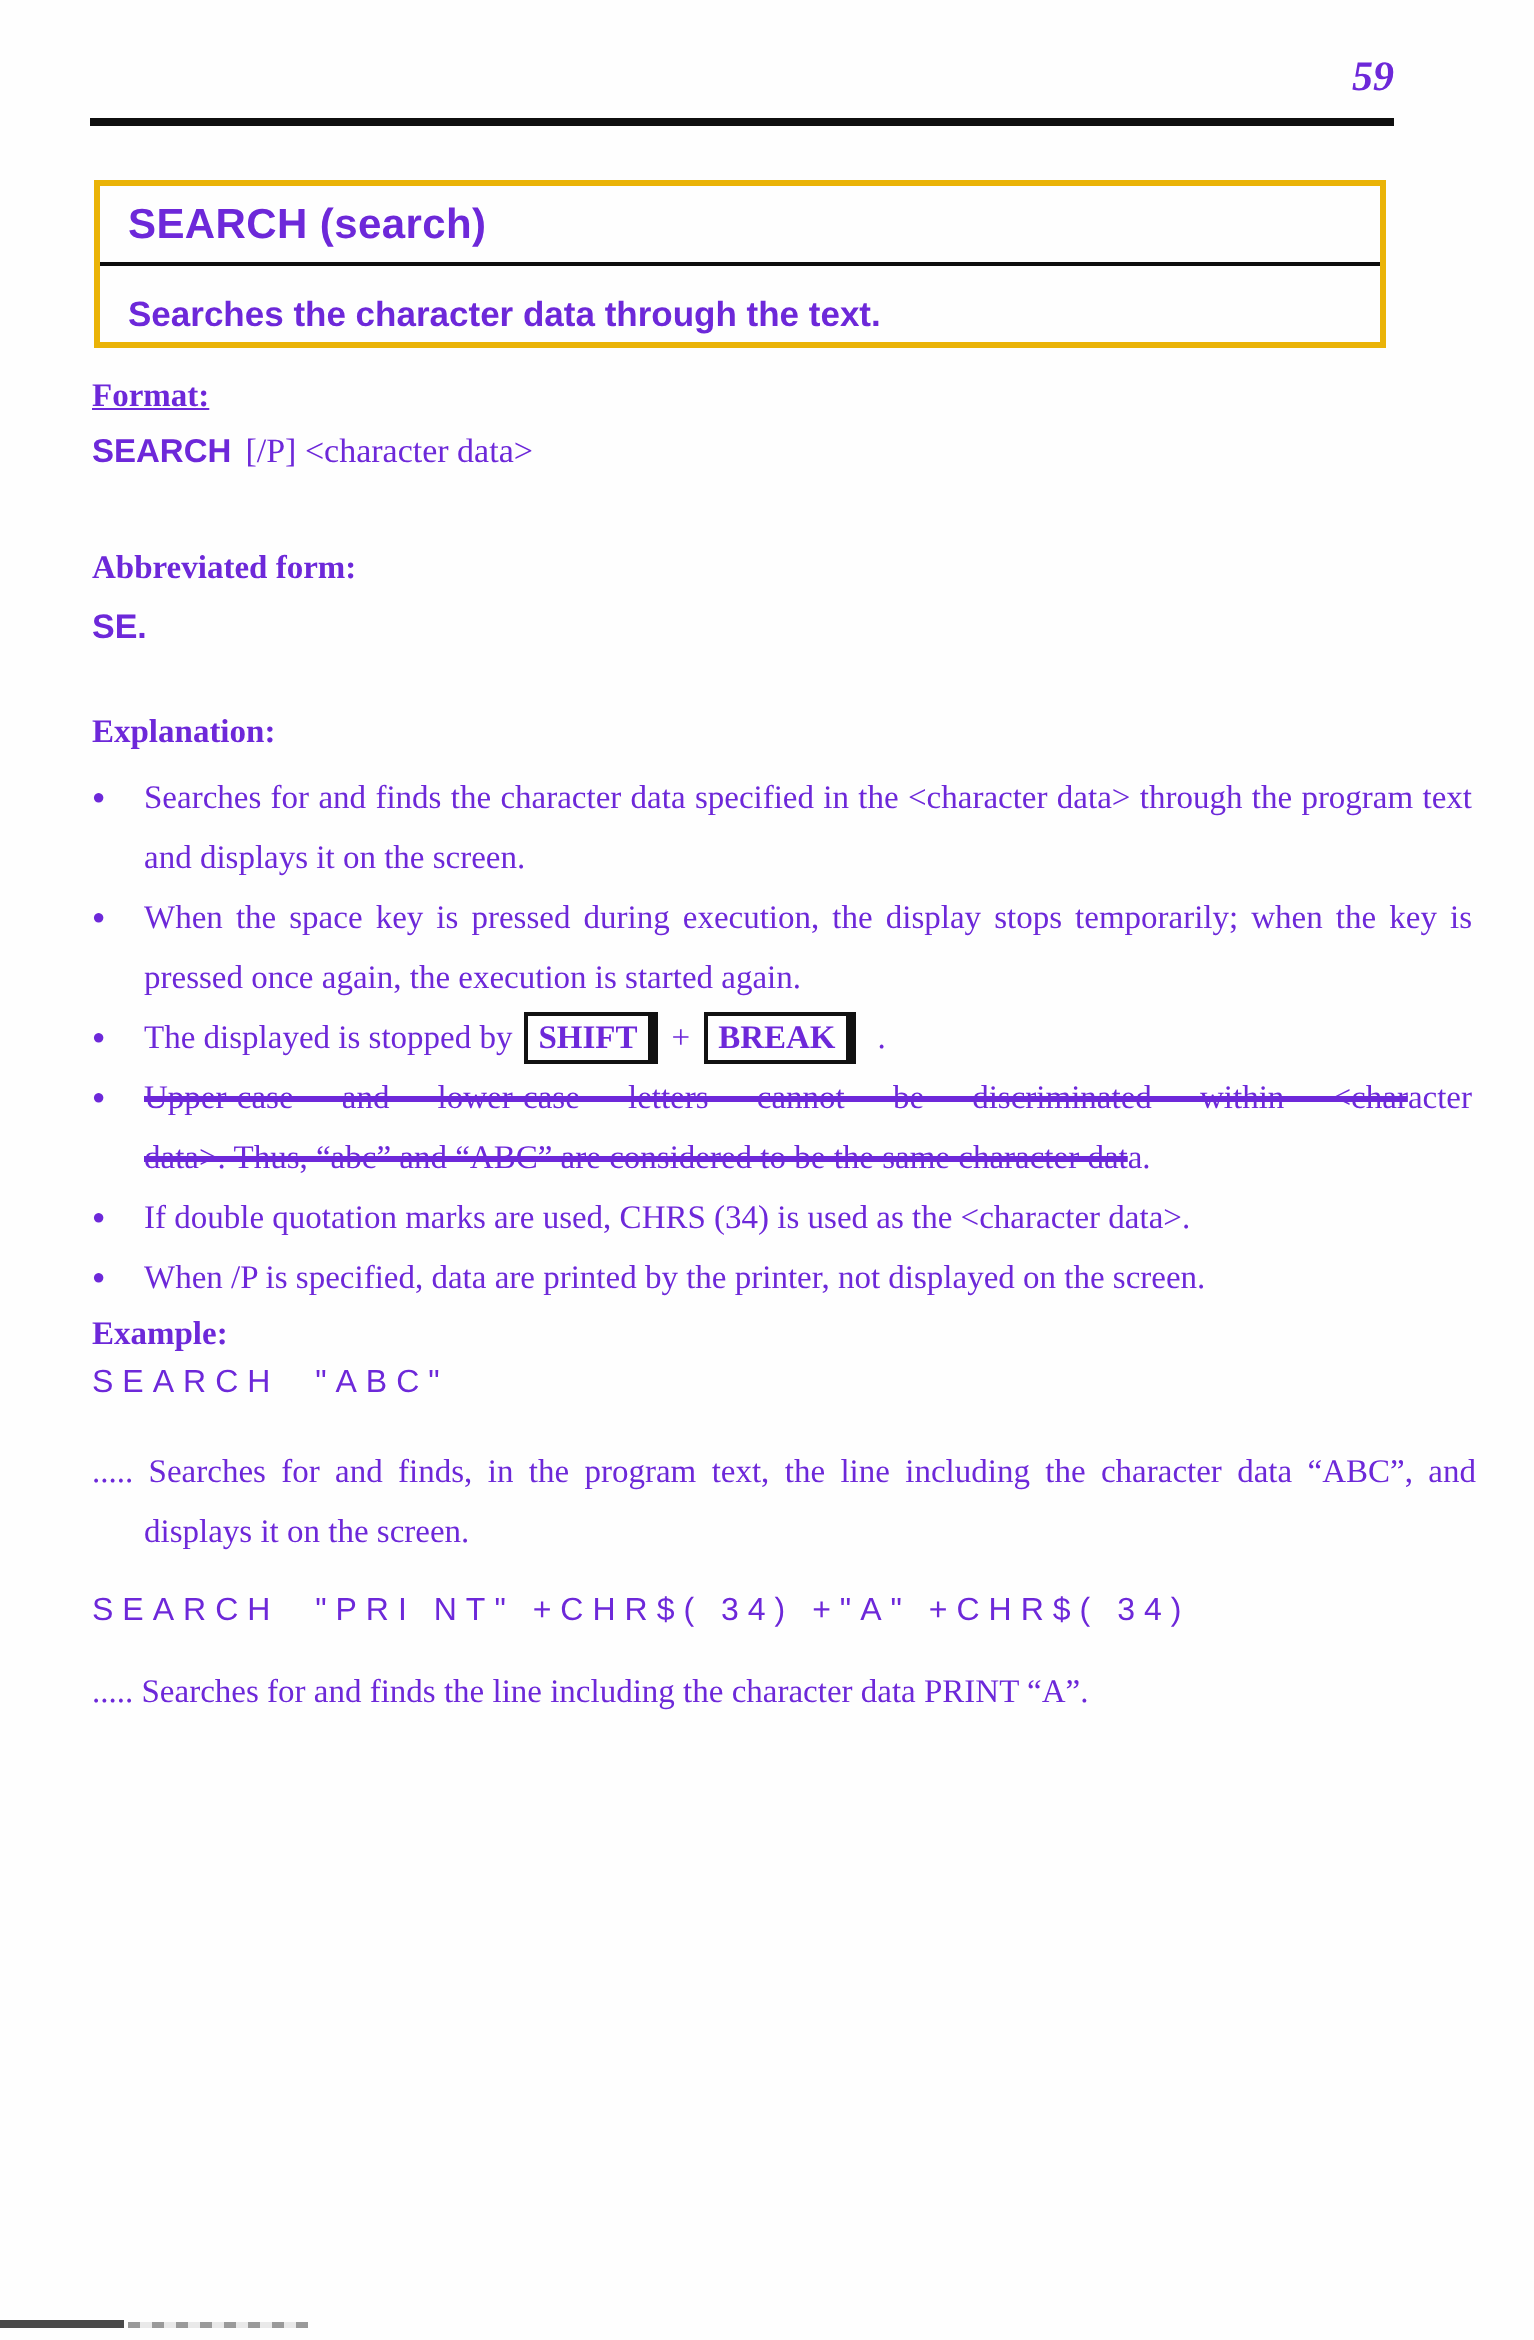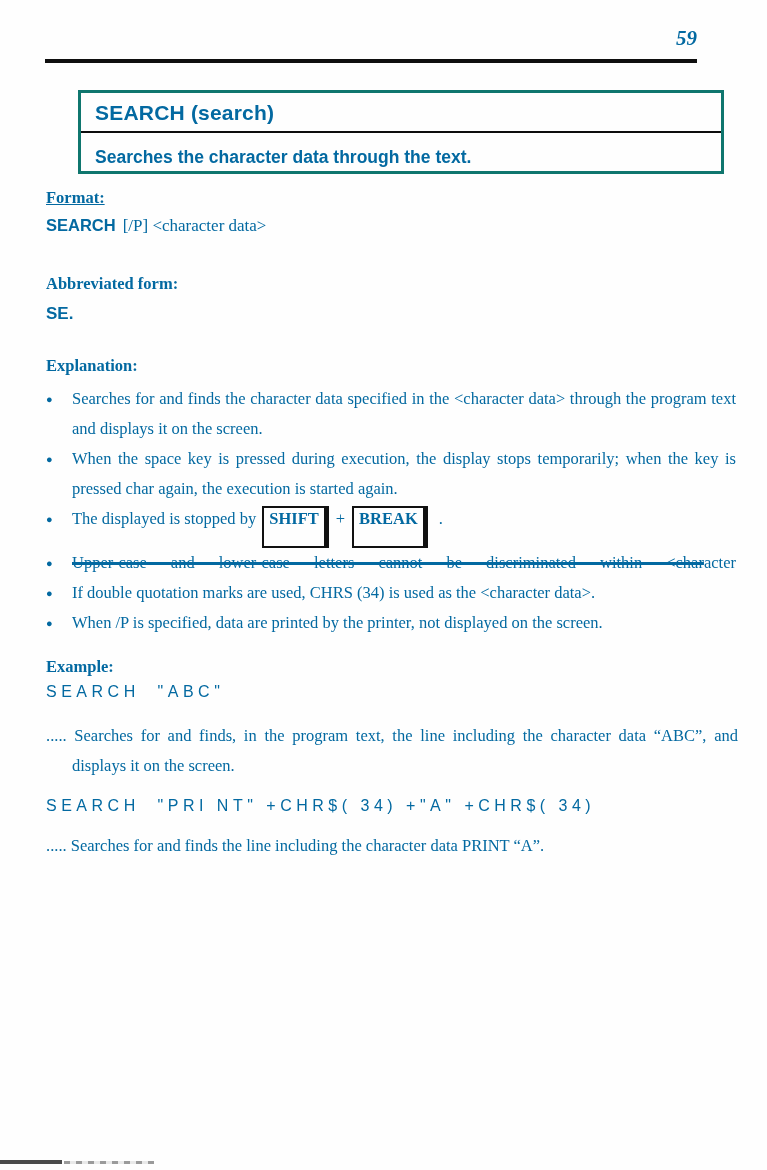--- a/index.html
+++ b/index.html
@@ -2,21 +2,21 @@
 <html><head>
 <meta charset="utf-8">
 <style>
   html, body { margin: 0; padding: 0; background: #e8e8e8; }
   .page {
     position: relative;
     width: 767px;
     height: 1170px;
     margin: 0 auto;
     background: #fefefe;
-    color: #0369a1;
+    color: #6d28d9;
     font-family: "Liberation Serif", "DejaVu Serif", serif;
     overflow: hidden;
   }
   .abs { position: absolute; }
 
   
   .page-number {
     top: 26px; right: 70px;
     font-style: italic; font-weight: bold;
     font-size: 21px;
@@ -25,23 +25,22 @@
     top: 59px; left: 45px;
     width: 652px; height: 4px;
     background: #0f0f0f;
   }
 
   
   .cmd-box {
     top: 90px; left: 47px;
     width: 646px;
     box-sizing: border-box;
-    border: 3px solid #0f766e;
+    border: 3px solid #eab308;
     background: #fefefe;
-    margin-left: 31px;
   }
   .cmd-title {
     font-family: "Liberation Sans", "DejaVu Sans", sans-serif;
     font-weight: bold; font-size: 21px;
     padding: 8px 10px 6px 14px;
     letter-spacing: 0.2px;
   }
   .cmd-divider { border-top: 2px solid #0d0d0d; height: 0; }
   .cmd-subtitle {
     font-family: "Liberation Sans", "DejaVu Sans", sans-serif;
@@ -81,21 +80,21 @@
     width: 26px; flex: 0 0 26px;
     font-size: 11px;
   }
   .b-text { flex: 1; text-align: justify; }
   .b-text-left { flex: 1; }
 
   .key {
     display: inline-block;
     font-weight: bold;
     line-height: 21px;
-    padding: 0 5px 17px 5px;
+    padding: 0 5px 1px 5px;
     border: 2px solid #111;
     border-right-width: 5px;
     margin: 0 6px;
   }
   .joiner { margin: 0 1px; }
   .post { margin-left: 5px; }
 
   .strike {
     text-decoration: line-through;
     text-decoration-thickness: 2.5px;
@@ -158,36 +157,39 @@
 
   <div class="abs bullets">
 
     <div class="bullet-row">
       <span class="b-marker">●</span>
       <div class="b-text">Searches for and finds the character data specified in the &lt;character data&gt; through the program text and displays it on the screen.</div>
     </div>
 
     <div class="bullet-row">
       <span class="b-marker">●</span>
-      <div class="b-text">When the space key is pressed during execution, the display stops temporarily; when the key is pressed char again, the execution is started again.</div>
+      <div class="b-text">When the space key is pressed during execution, the display stops temporarily; when the key is pressed once again, the execution is started again.</div>
     </div>
 
     <div class="bullet-row">
       <span class="b-marker">●</span>
       <div class="b-text-left">
         <span>The displayed is stopped by</span><span class="key">SHIFT</span><span class="joiner">+</span><span class="key">BREAK</span><span class="post">.</span>
       </div>
     </div>
 
     <div class="bullet-row">
       <span class="b-marker">●</span>
       <div class="b-text-left">
         <div class="justify-line">
           <span class="strike">Upper-case and lower-case letters cannot be discriminated within &lt;char</span><span>acter</span>
         </div>
+        <div>
+          <span class="strike">data&gt;. Thus, “abc” and “ABC” are considered to be the same character dat</span><span>a.</span>
+        </div>
       </div>
     </div>
 
     <div class="bullet-row">
       <span class="b-marker">●</span>
       <div class="b-text">If double quotation marks are used, CHRS (34) is used as the &lt;character data&gt;.</div>
     </div>
 
     <div class="bullet-row">
       <span class="b-marker">●</span>

